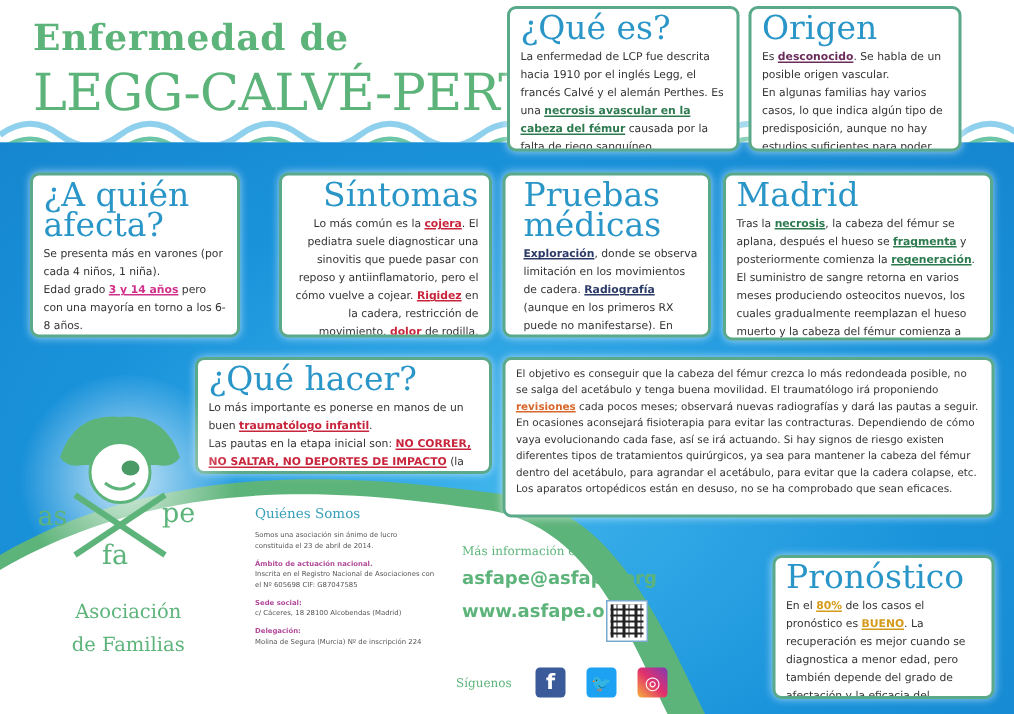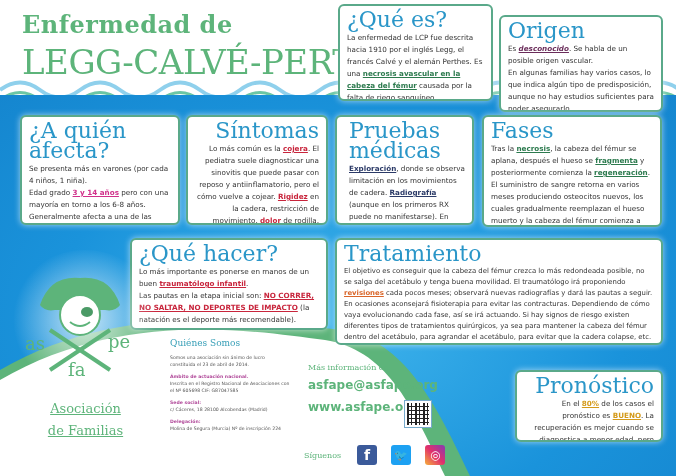--- a/index.html
+++ b/index.html
@@ -12,31 +12,31 @@
     background: radial-gradient(ellipse at 50% 60%, #3fb4ec 0%, #1a93db 60%, #1586cf 100%); }
   .white-curve { position: absolute; left: 0; top: 280px; width: 676px; height: 196px; }
   .title { position: absolute; left: 22px; color: #5db47a; font-family: "DejaVu Serif", serif; }
   .title-1 { top: 10px; font-size: 24px; font-weight: bold; letter-spacing: 0.5px; }
   .title-2 { top: 42px; font-size: 34px; letter-spacing: -0.5px; }
   .card { position: absolute; background: #ffffff; border-radius: 6px; border: 2px solid #5aa98a;
     padding: 4px 7px; box-shadow: 0 0 6px rgba(255,255,255,0.6); overflow: hidden; }
   .card h2 { font-family: "DejaVu Serif", serif; font-weight: normal; color: #2a96c8; font-size: 22px; line-height: 20px; margin-bottom: 2px; }
   .card p { font-size: 7.2px; line-height: 12px; color: #333; }
   .u-green { color: #2c7a4e; font-weight: bold; text-decoration: underline; }
-  .u-purple { color: #6a2c5a; font-weight: bold; text-decoration: underline; font-style: italic; }
+  .u-purple { color: #6a2c5a; font-weight: bold; text-decoration: underline; }
   .u-pink { color: #d0308a; font-weight: bold; text-decoration: underline; }
   .u-red { color: #c8253c; font-weight: bold; text-decoration: underline; }
   .u-navy { color: #2b3a67; font-weight: bold; text-decoration: underline; }
   .u-orange { color: #d9662a; font-weight: bold; text-decoration: underline; margin-top: 12px; }
   .u-gold { color: #d49a1a; font-weight: bold; text-decoration: underline; }
   .logo { position: absolute; left: 20px; top: 270px; width: 120px; height: 110px; }
   .logo-glow { position: absolute; left: 10px; top: 250px; width: 150px; height: 140px; border-radius: 50%;
     background: radial-gradient(circle, rgba(255,255,255,0.75) 0%, rgba(255,255,255,0) 70%); }
   .assoc { position: absolute; left: 18px; top: 398px; width: 135px; text-align: center; color: #5db47a;
-    font-family: "DejaVu Serif", serif; font-size: 13px; line-height: 22px; text-decoration: underline; }
+    font-family: "DejaVu Serif", serif; font-size: 13px; line-height: 22px; }
   .quienes { position: absolute; left: 170px; top: 338px; width: 120px; }
   .quienes h3 { font-family: "DejaVu Serif", serif; font-weight: normal; color: #3aa0b8; font-size: 9px; margin-bottom: 6px; }
   .quienes p { font-size: 4.6px; line-height: 7px; color: #555; margin-bottom: 5px; }
   .quienes .lbl { color: #b14a9a; font-weight: bold; display: block; }
   .info { position: absolute; left: 308px; top: 363px; }
   .info .mas { font-family: "DejaVu Serif", serif; color: #5db47a; font-size: 8px; }
   .info .email { color: #5db47a; font-size: 12px; font-weight: bold; margin-top: 6px; }
   .info .web { color: #5db47a; font-size: 12px; font-weight: bold; margin-top: 8px; }
   .qr { position: absolute; left: 404px; top: 400px; width: 28px; height: 28px; border: 1px solid #7ac; background: #fff; padding: 2px; }
   .qr-grid { width: 100%; height: 100%;
@@ -67,56 +67,55 @@
   </svg>
 
   <div class="title title-1">Enfermedad de</div>
   <div class="title title-2">LEGG-CALVÉ-PERTHES</div>
 
   <div class="card" style="left:338px; top:4px; width:155px; height:97px;">
     <h2>¿Qué es?</h2>
     <p><span>La enfermedad de LCP fue descrita hacia 1910 por el inglés Legg, el francés Calvé y el alemán Perthes. Es una </span><span class="u-green">necrosis avascular en la cabeza del fémur</span><span> causada por la falta de riego sanguíneo.</span></p>
   </div>
 
-  <div class="card" style="left:499px; top:15px; width:164px; height:97px;">
+  <div class="card" style="left:499px; top:4px; width:142px; height:97px;">
     <h2>Origen</h2>
     <p><span>Es </span><span class="u-purple">desconocido</span><span>. Se habla de un posible origen vascular.</span><br><span>En algunas familias hay varios casos, lo que indica algún tipo de predisposición, aunque no hay estudios suficientes para poder asegurarlo.</span></p>
   </div>
 
-  <div class="card" style="left:20px; top:115px; width:160px; height:110px;">
+  <div class="card" style="left:20px; top:115px; width:140px; height:110px;">
     <h2>¿A quién afecta?</h2>
     <p><span>Se presenta más en varones (por cada 4 niños, 1 niña).</span><br><span>Edad grado </span><span class="u-pink">3 y 14 años</span><span> pero con una mayoría en torno a los 6-8 años.</span><br><span>Generalmente afecta a una de las caderas pero puede ser bilateral en un 10-15% de los casos y no en el mismo momento.</span></p>
   </div>
 
   <div class="card" style="left:186px; top:115px; width:142px; height:110px;text-align:right;">
     <h2>Síntomas</h2>
     <p><span>Lo más común es la </span><span class="u-red">cojera</span><span>. El pediatra suele diagnosticar una sinovitis que puede pasar con reposo y antiinflamatorio, pero el cómo vuelve a cojear. </span><span class="u-red">Rigidez</span><span> en la cadera, restricción de movimiento, </span><span class="u-red">dolor</span><span> de rodilla, muslo o ingle.</span></p>
   </div>
 
   <div class="card" style="left:335px; top:115px; width:139px; height:110px;padding-left:12px;">
     <h2>Pruebas médicas</h2>
     <p><span class="u-navy">Exploración</span><span>, donde se observa limitación en los movimientos de cadera. </span><span class="u-navy">Radiografía</span><span> (aunque en los primeros RX puede no manifestarse). En algunas ocasiones se realiza </span><span class="u-navy">resonancia magnética</span></p>
   </div>
 
   <div class="card" style="left:482px; top:115px; width:180px; height:112px;">
-    <h2>Fases</h2>
+    <h2>Madrid</h2>
     <p><span>Tras la </span><span class="u-green">necrosis</span><span>, la cabeza del fémur se aplana, después el hueso se </span><span class="u-green">fragmenta</span><span> y posteriormente comienza la </span><span class="u-green">regeneración</span><span>.</span><br><span>El suministro de sangre retorna en varios meses produciendo osteocitos nuevos, los cuales gradualmente reemplazan el hueso muerto y la cabeza del fémur comienza a formarse otra vez.</span></p>
   </div>
 
-  <div class="card" style="left:130px; top:238px; width:198px; height:92px;">
+  <div class="card" style="left:130px; top:238px; width:198px; height:78px;">
     <h2>¿Qué hacer?</h2>
     <p><span>Lo más importante es ponerse en manos de un buen </span><span class="u-red">traumatólogo infantil</span><span>.</span><br><span>Las pautas en la etapa inicial son: </span><span class="u-red">NO CORRER, NO SALTAR, NO DEPORTES DE IMPACTO</span><span> (la natación es el deporte más recomendable).</span></p>
   </div>
 
   <div class="card" style="left:335px; top:238px; width:328px; height:107px;">
-    <h2>Tratamiento</h2>
     <p style="font-size:6.9px; line-height:11px;"><span>El objetivo es conseguir que la cabeza del fémur crezca lo más redondeada posible, no se salga del acetábulo y tenga buena movilidad. El traumatólogo irá proponiendo </span><span class="u-orange">revisiones</span><span> cada pocos meses; observará nuevas radiografías y dará las pautas a seguir. En ocasiones aconsejará fisioterapia para evitar las contracturas. Dependiendo de cómo vaya evolucionando cada fase, así se irá actuando. Si hay signos de riesgo existen diferentes tipos de tratamientos quirúrgicos, ya sea para mantener la cabeza del fémur dentro del acetábulo, para agrandar el acetábulo, para evitar que la cadera colapse, etc. Los aparatos ortopédicos están en desuso, no se ha comprobado que sean eficaces.</span></p>
   </div>
 
-  <div class="card" style="left:515px; top:370px; width:148px; height:72px;text-align:right;">
+  <div class="card" style="left:515px; top:370px; width:148px; height:96px;">
     <h2>Pronóstico</h2>
     <p><span>En el </span><span class="u-gold">80%</span><span> de los casos el pronóstico es </span><span class="u-gold">BUENO</span><span>. La recuperación es mejor cuando se diagnostica a menor edad, pero también depende del grado de afectación y la eficacia del tratamiento.</span></p>
   </div>
 
   <div class="logo-glow"></div>
   <svg class="logo" viewBox="0 0 120 110">
     <path d="M20 35 Q30 5 60 8 Q90 5 100 35 Q95 42 85 40 L35 40 Q25 42 20 35 Z" fill="#5db47a"></path>
     <circle cx="60" cy="45" r="20" fill="#ffffff" stroke="#5db47a" stroke-width="2"></circle>
     <ellipse cx="67" cy="42" rx="6" ry="5" fill="#4a9a66"></ellipse>
     <path d="M50 52 Q60 60 70 52" stroke="#5db47a" stroke-width="2" fill="none"></path>

